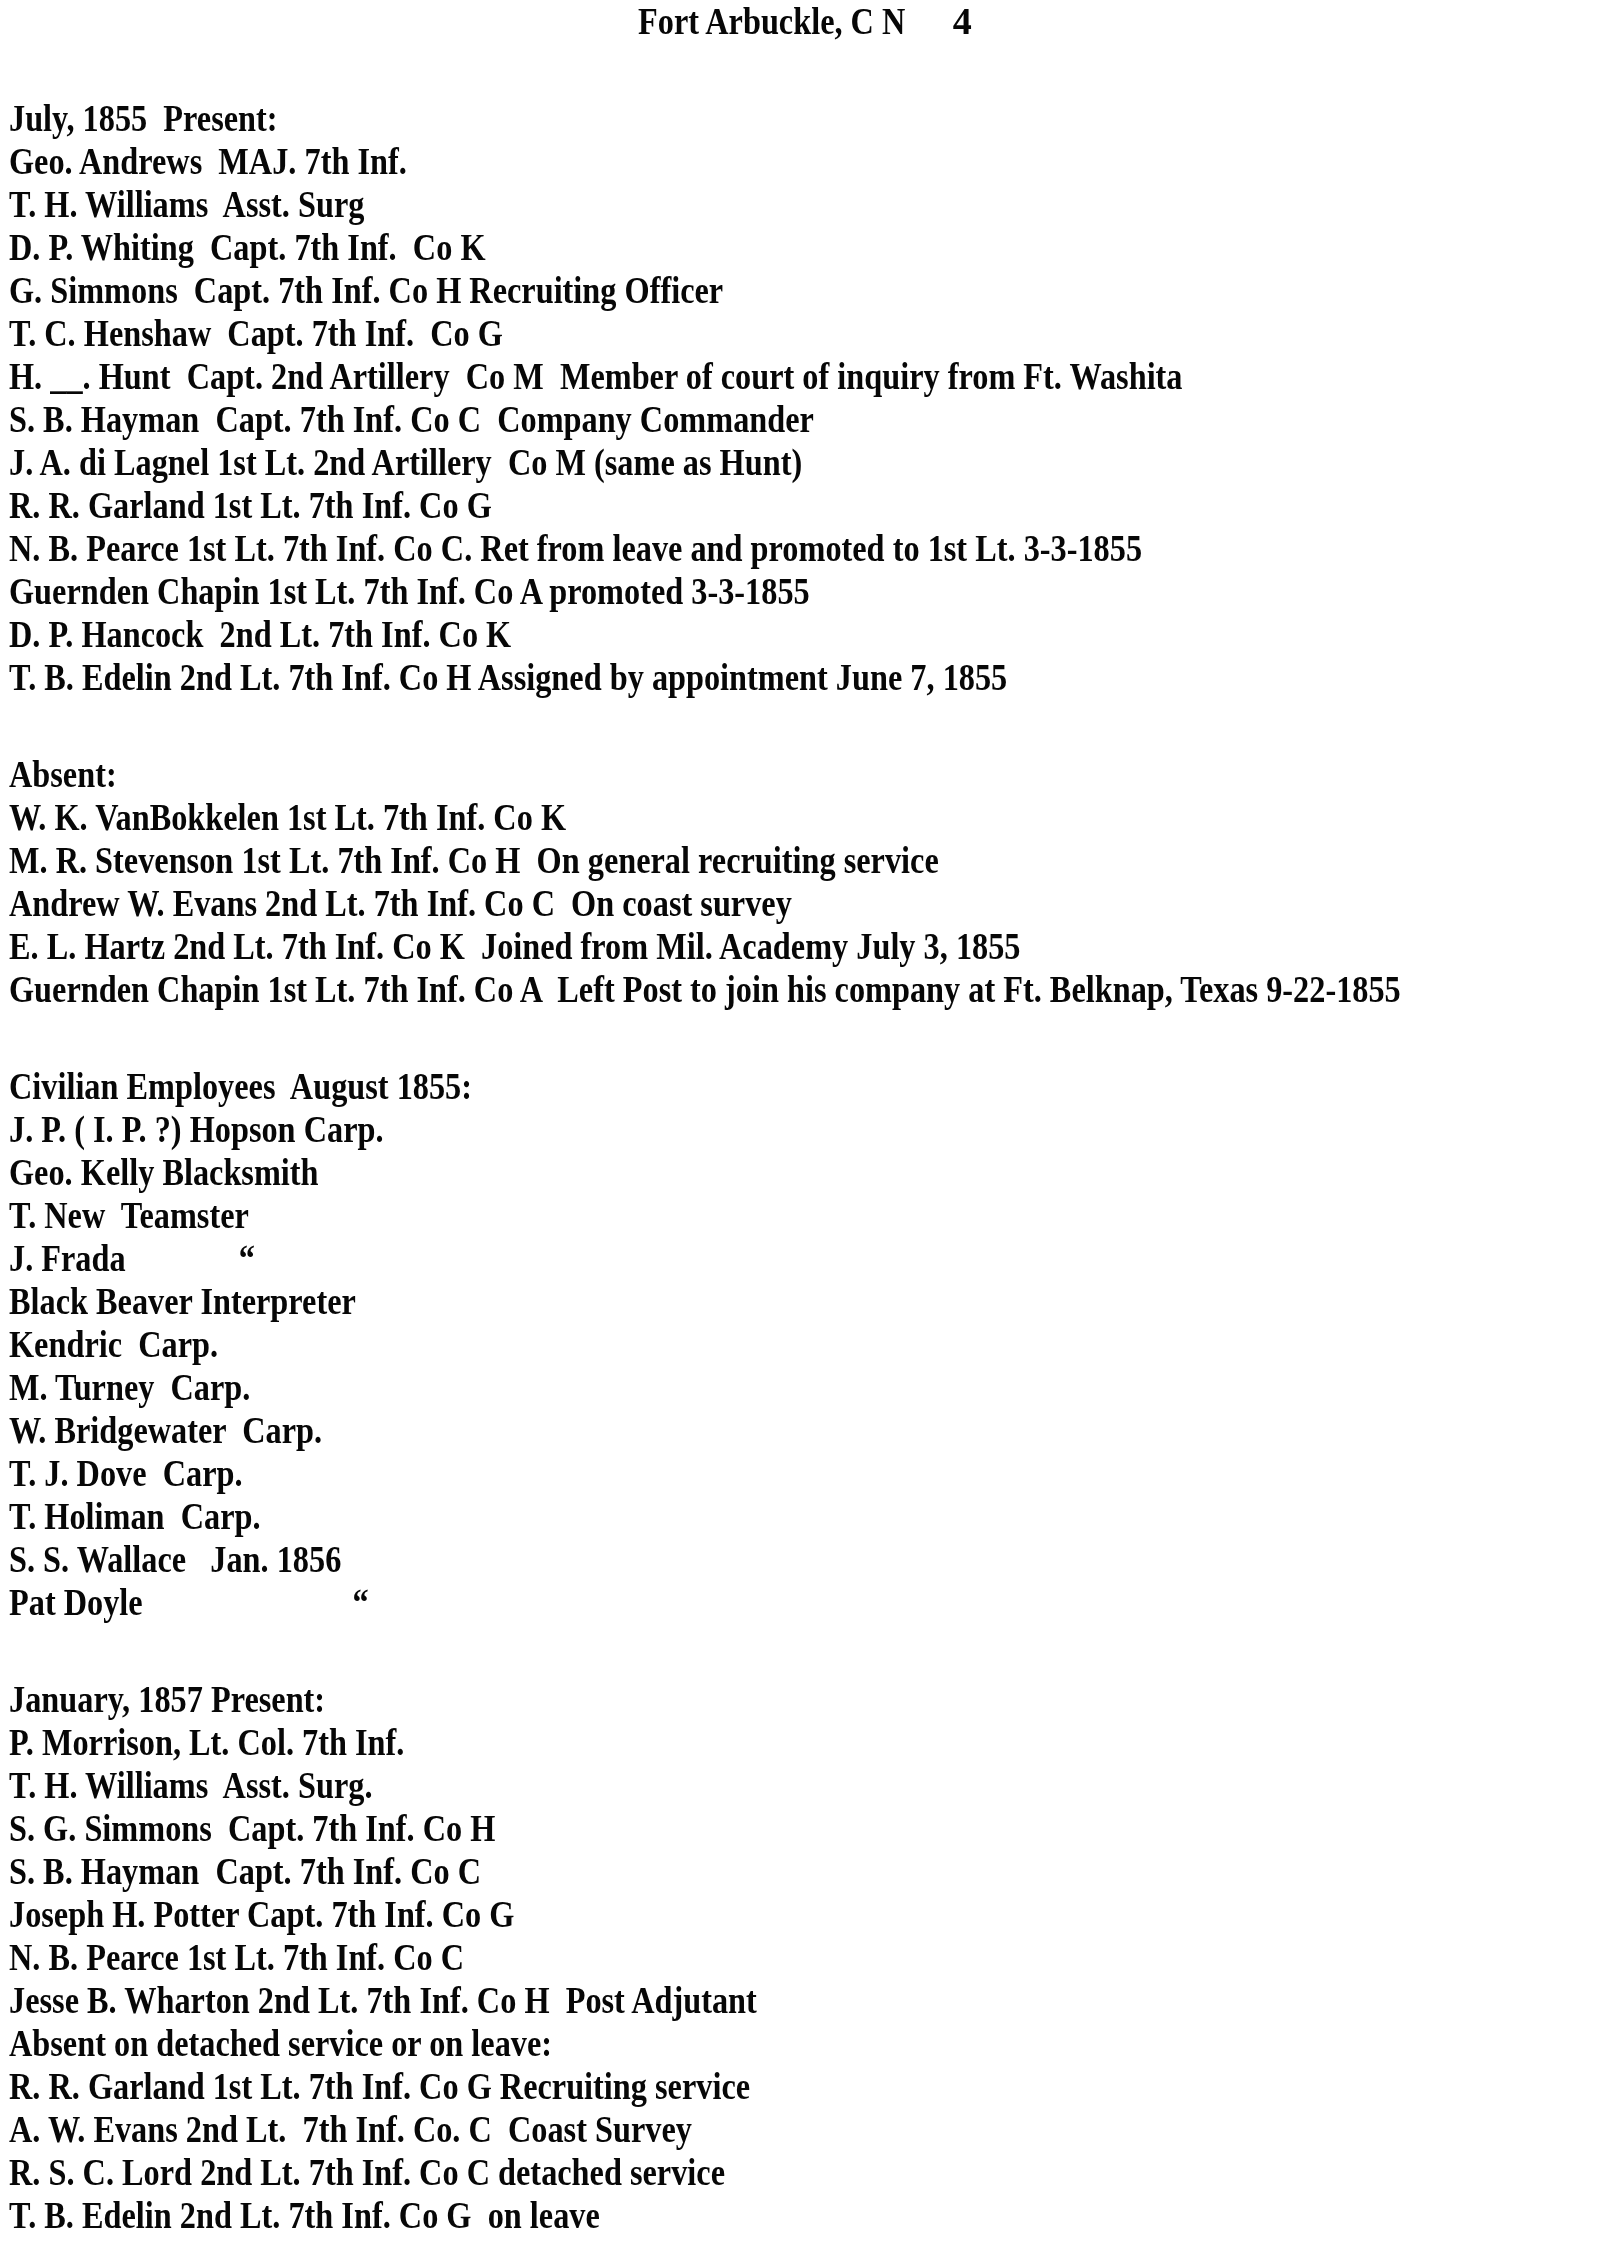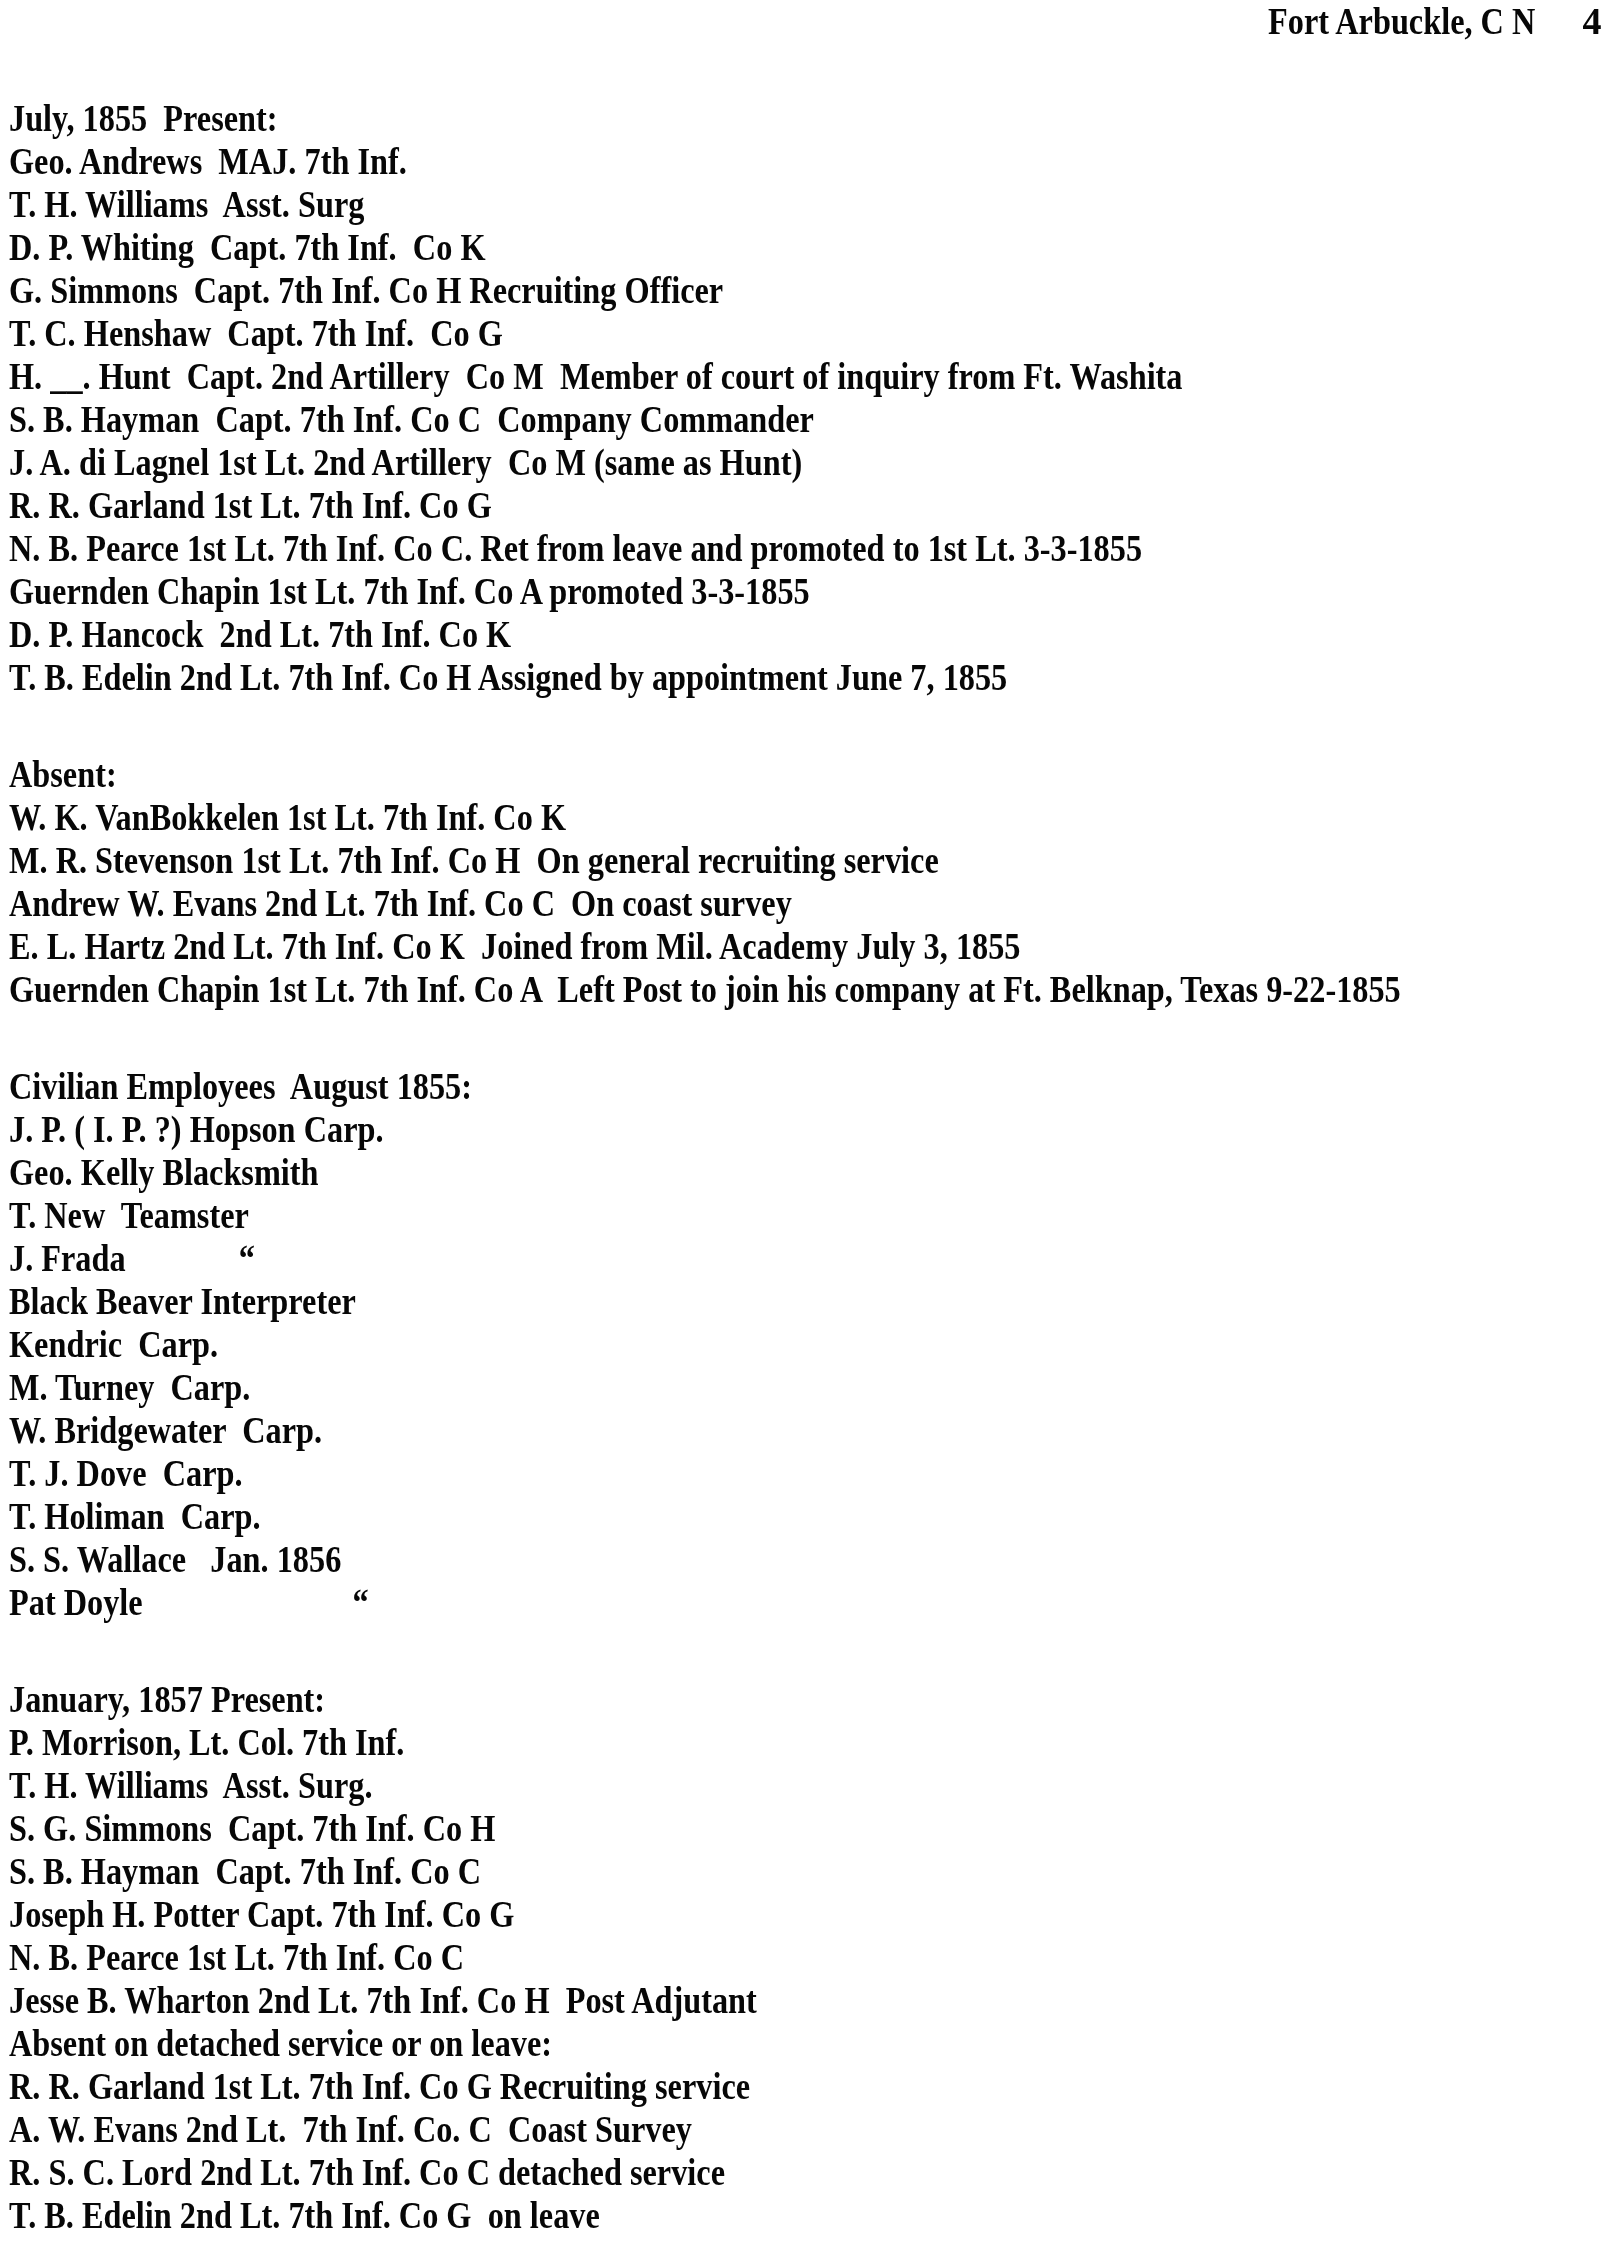--- a/index.html
+++ b/index.html
@@ -16,21 +16,21 @@
     font-family: "Liberation Serif", "DejaVu Serif", serif;
     font-weight: bold;
     font-size: 38px;
     overflow: hidden;
   }
   .content {
     padding: 0 12px 0 8.6px;
   }
   .header-row {
     display: flex;
-    justify-content: flex-end;
+    justify-content: center;
     align-items: flex-start;
     height: 43px;
     line-height: 43px;
     font-family: Liberation Serif, serif;
   }
   .line {
     height: 43px;
     line-height: 43px;
     white-space: pre;
     transform: scaleX(0.85);

